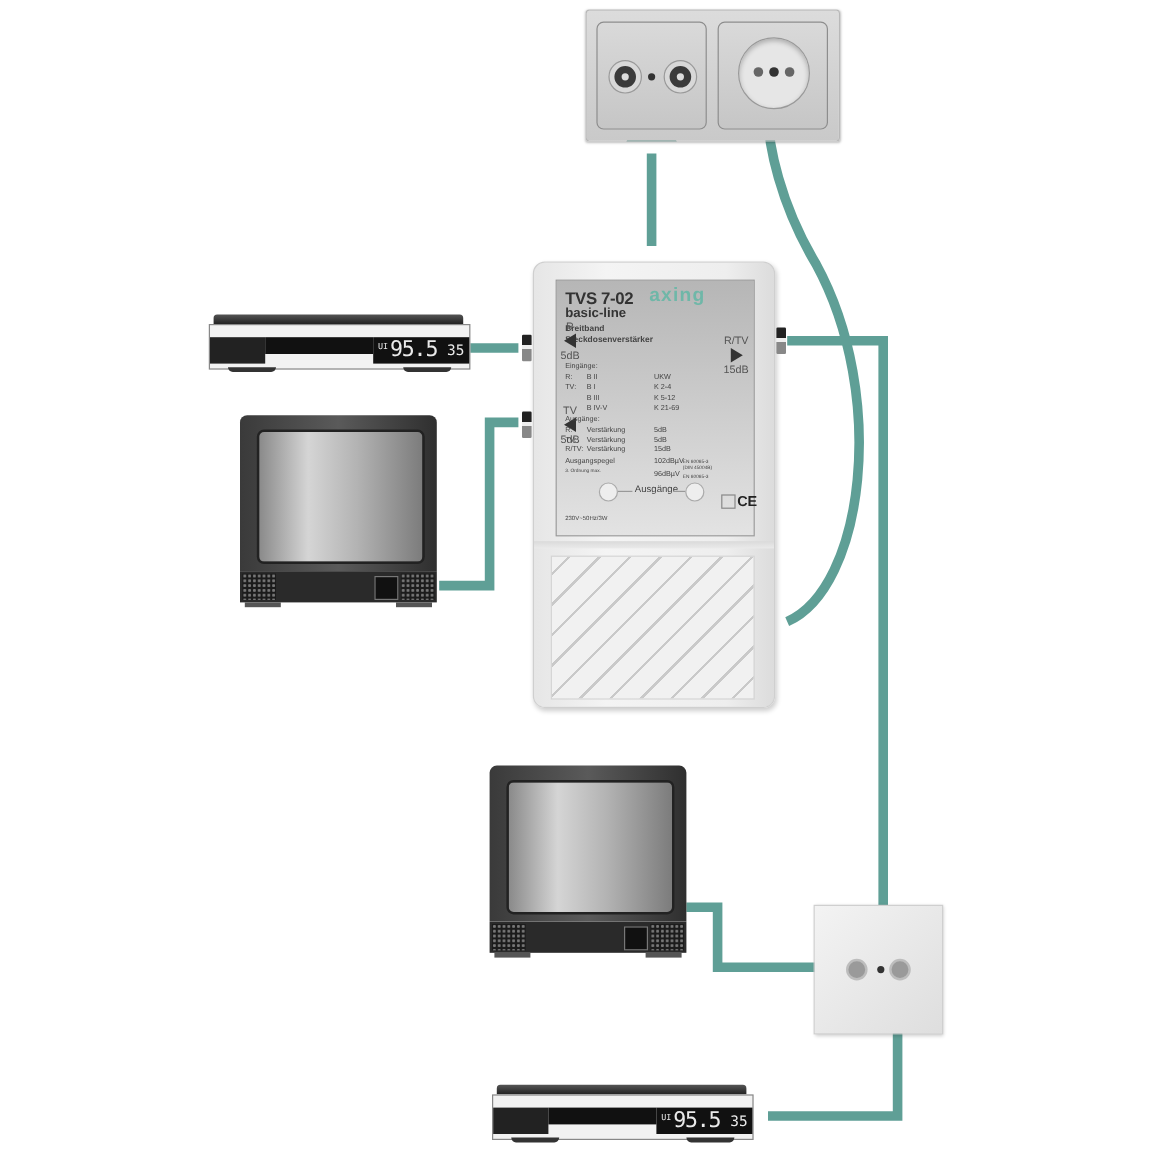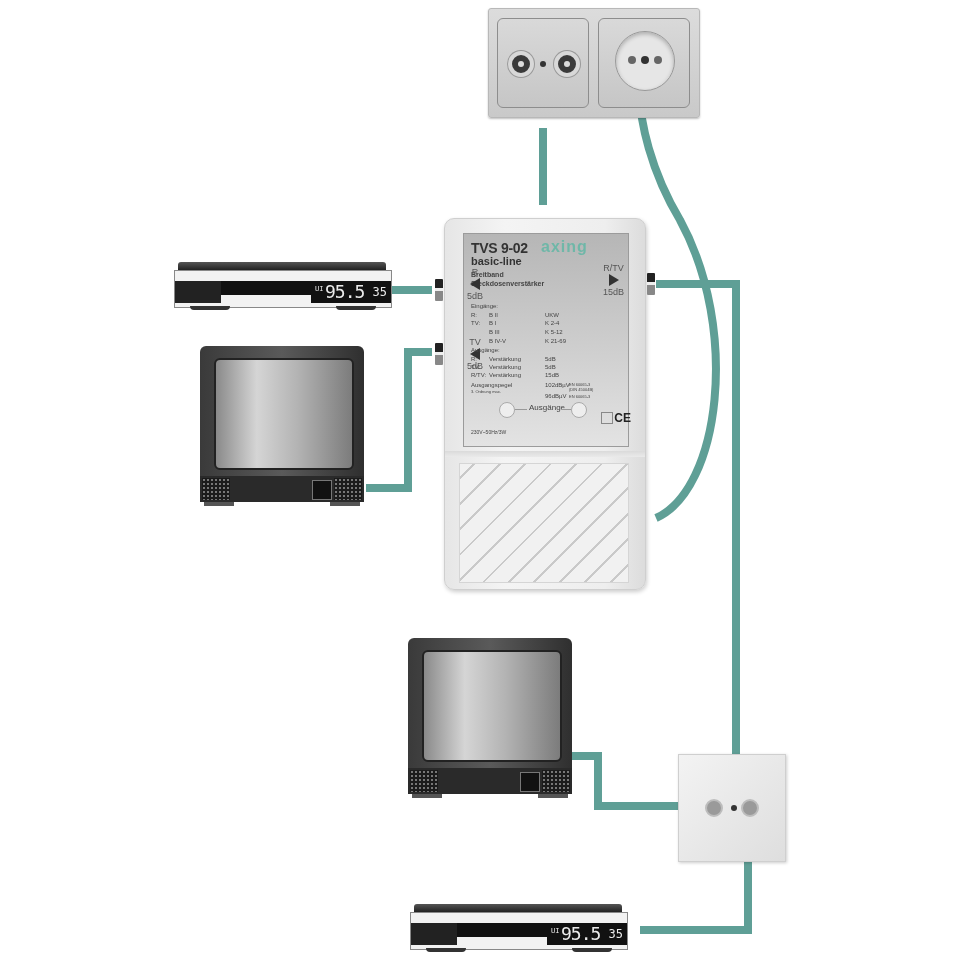--- a/index.html
+++ b/index.html
@@ -110,37 +110,37 @@
     </div>
   </div>
 </div>
 
 <div class="abs amp">
   <div class="conn" style="left:-10px;top:60px;"></div>
   <div class="conn" style="left:-10px;top:124px;"></div>
   <div class="conn" style="left:202px;top:54px;"></div>
 
   <div class="label"></div>
-  <div class="amp-title">TVS 9-02</div>
+  <div class="amp-title">TVS 7-02</div>
   <div class="brand">axing</div>
   <div class="amp-sub">basic-line</div>
   <div class="t-med" style="left:26px;top:52px;">Breitband</div>
   <div class="t-med" style="left:26px;top:61px;">Steckdosenverstärker</div>
 
   <div class="port-lbl" style="left:22px;top:48px;">
     <div>R</div>
     <div class="tri-l"></div>
     <div>5dB</div>
   </div>
   <div class="port-lbl" style="left:22px;top:118px;">
     <div>TV</div>
     <div class="tri-l"></div>
     <div>5dB</div>
   </div>
-  <div class="port-lbl" style="left:158px;top:44px;">
+  <div class="port-lbl" style="left:158px;top:60px;">
     <div>R/TV</div>
     <div class="tri-r"></div>
     <div>15dB</div>
   </div>
 
   <div class="t-small" style="left:26px;top:84px;">Eingänge:</div>
   <div class="t-small" style="left:26px;top:93px;">R:</div>
   <div class="t-small" style="left:44px;top:93px;">B II</div>
   <div class="t-small" style="left:100px;top:93px;">UKW</div>
   <div class="t-small" style="left:26px;top:101px;">TV:</div>

